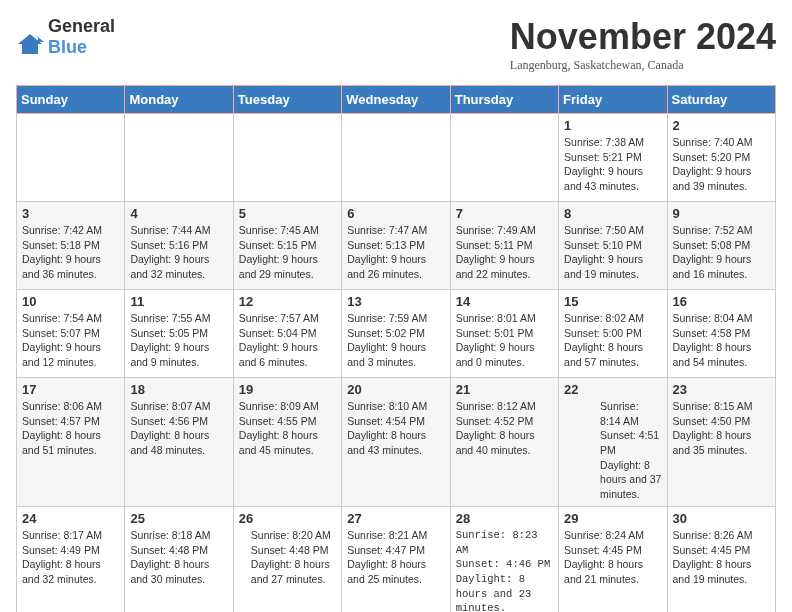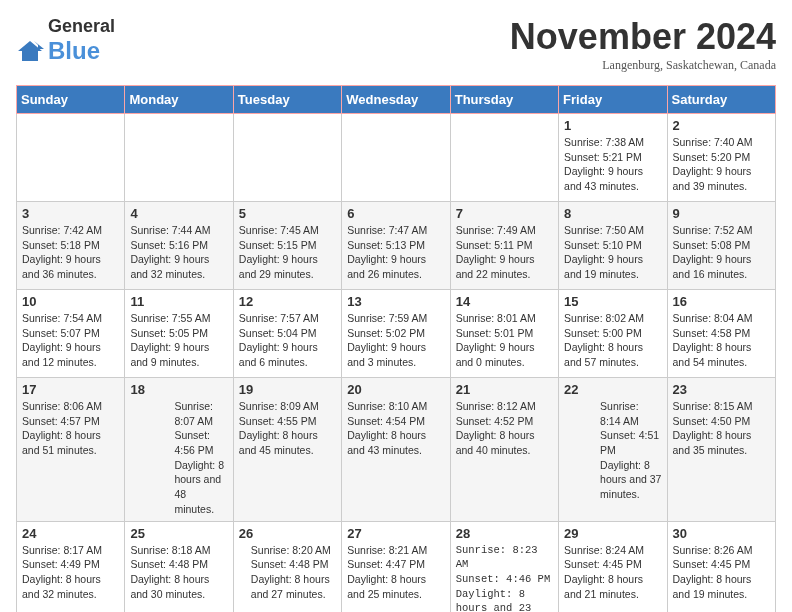--- a/index.html
+++ b/index.html
@@ -20,30 +20,29 @@
       display: flex;
       align-items: flex-end;
       gap: 4px;
     }
     .logo-text-general {
       font-size: 18px;
       font-weight: bold;
       color: #333;
     }
     .logo-text-blue {
-      font-size: 24px;
+      font-size: 18px;
       font-weight: bold;
       color: #4a90d9;
     }
     .logo-icon {
       width: 28px;
       height: 28px;
     }
     .title-block {
-      text-align: right;
     }
     .month-title {
       font-size: 36px;
       font-weight: bold;
       color: #333;
     }
     .location-title {
       font-size: 12px;
       color: #555;
       font-family: Liberation Serif, serif;
@@ -233,21 +232,21 @@
       </tr>
       <tr>
         <td>
           <span class="day-number">17</span>
           <div class="day-info" style="white-space: pre-wrap;">Sunrise: 8:06 AM
 Sunset: 4:57 PM
 Daylight: 8 hours and 51 minutes.</div>
         </td>
         <td>
           <span class="day-number">18</span>
-          <div class="day-info" style="white-space: pre-wrap; margin-left: 44px;">Sunrise: 8:07 AM
+          <div class="day-info" style="white-space: pre-wrap;">Sunrise: 8:07 AM
 Sunset: 4:56 PM
 Daylight: 8 hours and 48 minutes.</div>
         </td>
         <td>
           <span class="day-number">19</span>
           <div class="day-info" style="white-space: pre-wrap;">Sunrise: 8:09 AM
 Sunset: 4:55 PM
 Daylight: 8 hours and 45 minutes.</div>
         </td>
         <td>

